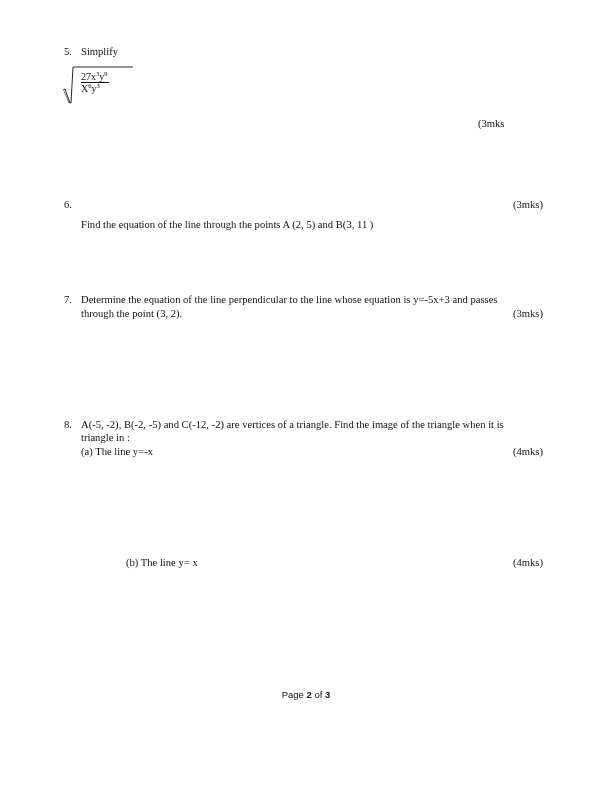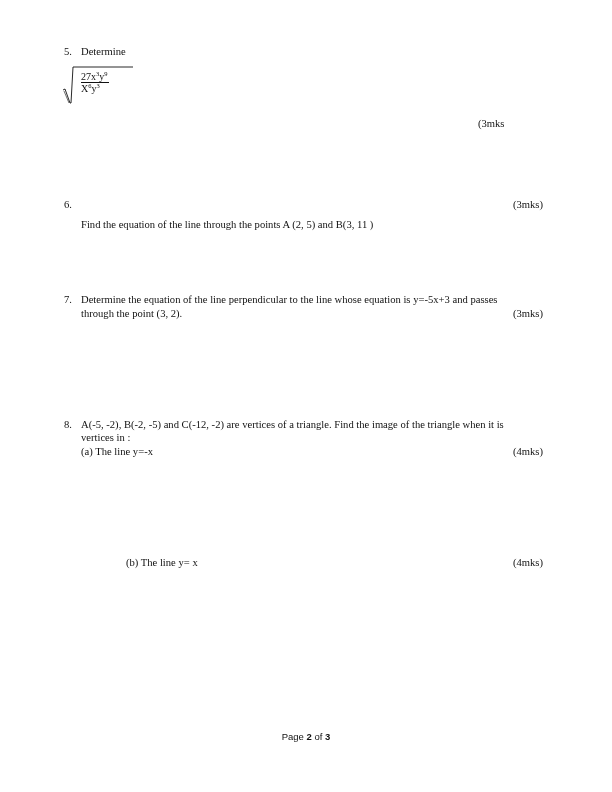--- a/index.html
+++ b/index.html
@@ -4,30 +4,30 @@
 <style>
   html, body { margin: 0; padding: 0; background: #ffffff; }
   body { width: 612px; height: 792px; position: relative; overflow: hidden;
          font-family: "Liberation Serif", serif; color: #111; font-size: 10.6px; }
   .abs { position: absolute; white-space: nowrap; line-height: 1; }
   .radical { position: absolute; left: 62px; top: 66px; width: 72px; height: 38px; }
   .frac { position: absolute; left: 81px; top: 71px; font-size: 10px; }
   .frac .n { display: block; border-bottom: 1px solid #111; padding: 0 1px 0 0; line-height: 11px; }
   .frac .d { display: block; line-height: 11px; }
   sup { font-size: 6.5px; vertical-align: 4px; line-height: 0; }
-  .footer { position: absolute; top: 731px; left: 0; width: 612px; text-align: center;
+  .footer { position: absolute; top: 689px; left: 0; width: 612px; text-align: center;
             font-family: "Liberation Sans", sans-serif; font-size: 9.5px; }
   .footer b { font-weight: bold; }
 </style>
 </head>
 <body>
 
 <div>
   <span class="abs" style="left:64px; top:47px;">5.</span>
-  <span class="abs" style="left:81px; top:47px;">Determine</span>
+  <span class="abs" style="left:81px; top:47px;">Simplify</span>
 
   <svg class="radical" viewBox="0 0 72 38">
     <polyline points="1,24 3,23 8,37 9,37 11,1 71,1" fill="none" stroke="#111" stroke-width="0.9"></polyline>
     <line x1="2" y1="25" x2="7" y2="37" stroke="#111" stroke-width="0.6"></line>
   </svg>
 
   <div class="frac">
     <span class="n"><span>27x</span><sup>3</sup><span>y</span><sup>9</sup></span>
     <span class="d"><span>X</span><sup>6</sup><span>y</span><sup>3</sup></span>
   </div>
@@ -44,21 +44,21 @@
 <div>
   <span class="abs" style="left:64px; top:295px;">7.</span>
   <span class="abs" style="left:81px; top:295px;text-align:right;">Determine the equation of the line perpendicular to the line whose equation is y=-5x+3 and passes</span>
   <span class="abs" style="left:81px; top:309px;">through the point (3, 2).</span>
   <span class="abs" style="left:513px; top:309px;">(3mks)</span>
 </div>
 
 <div>
   <span class="abs" style="left:64px; top:420px;">8.</span>
   <span class="abs" style="left:81px; top:420px;font-family:Liberation Serif, serif;">A(-5, -2), B(-2, -5) and C(-12, -2) are vertices of a triangle. Find the image of the triangle when it is</span>
-  <span class="abs" style="left:81px; top:433px;">vertices in :</span>
+  <span class="abs" style="left:81px; top:433px;">triangle in :</span>
 
   <span class="abs" style="left:81px; top:447px;">(a)  The line y=-x</span>
   <span class="abs" style="left:513px; top:447px;">(4mks)</span>
 
   <span class="abs" style="left:81px; top:558px;margin-left:45px;">(b)  The line y= x</span>
   <span class="abs" style="left:513px; top:558px;">(4mks)</span>
 </div>
 
 <div class="footer">
   <span>Page </span><b>2</b><span> of </span><b>3</b>

